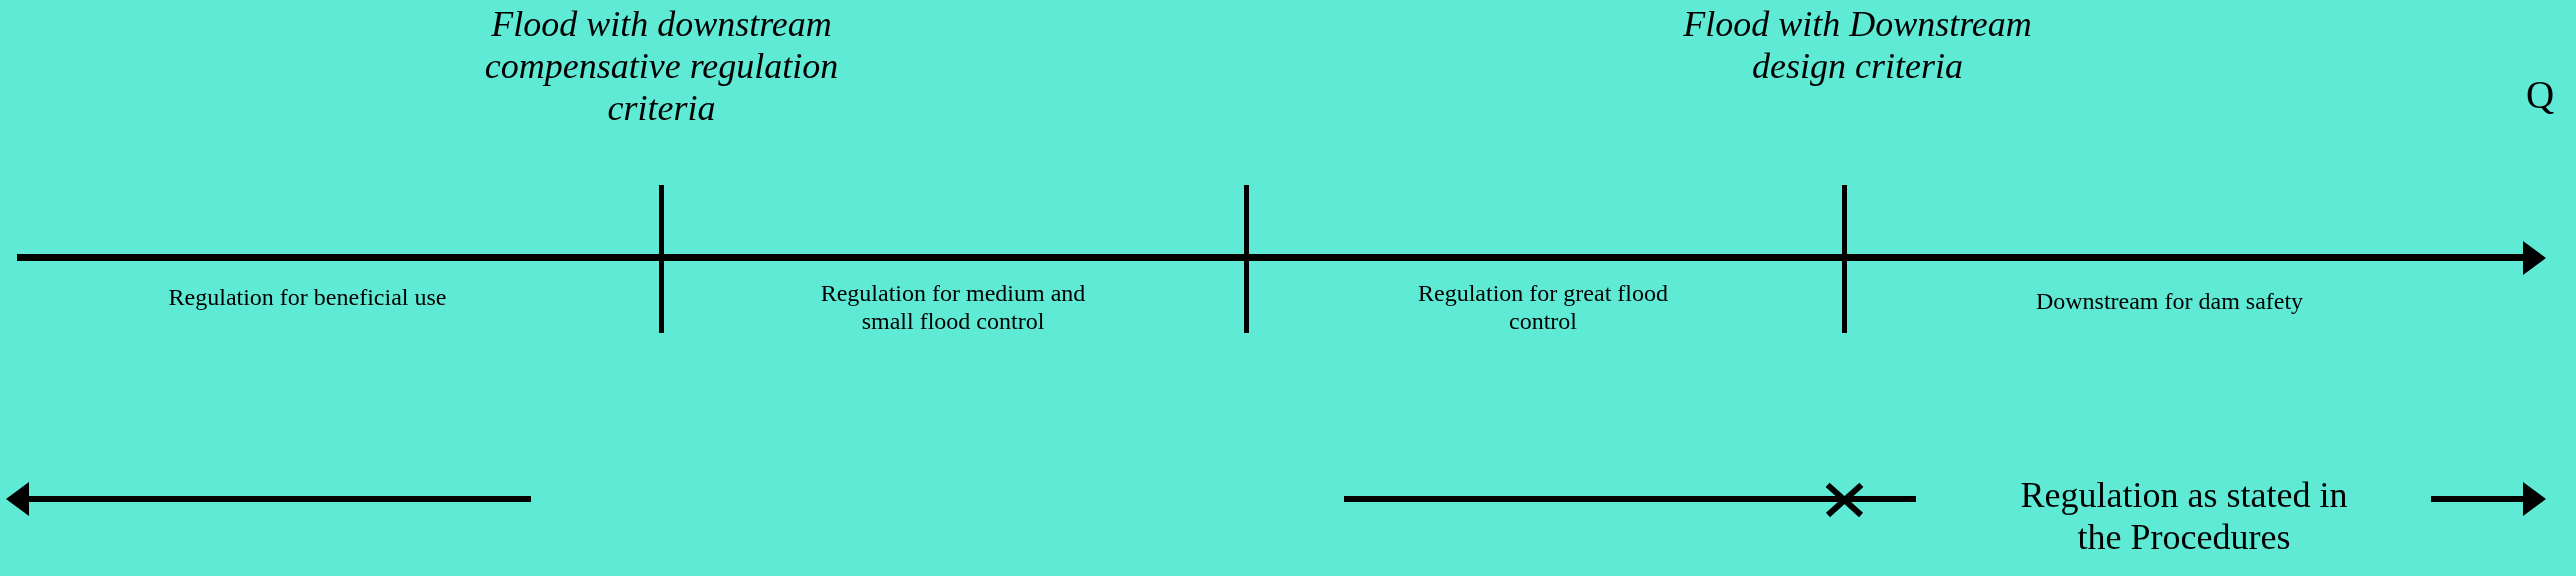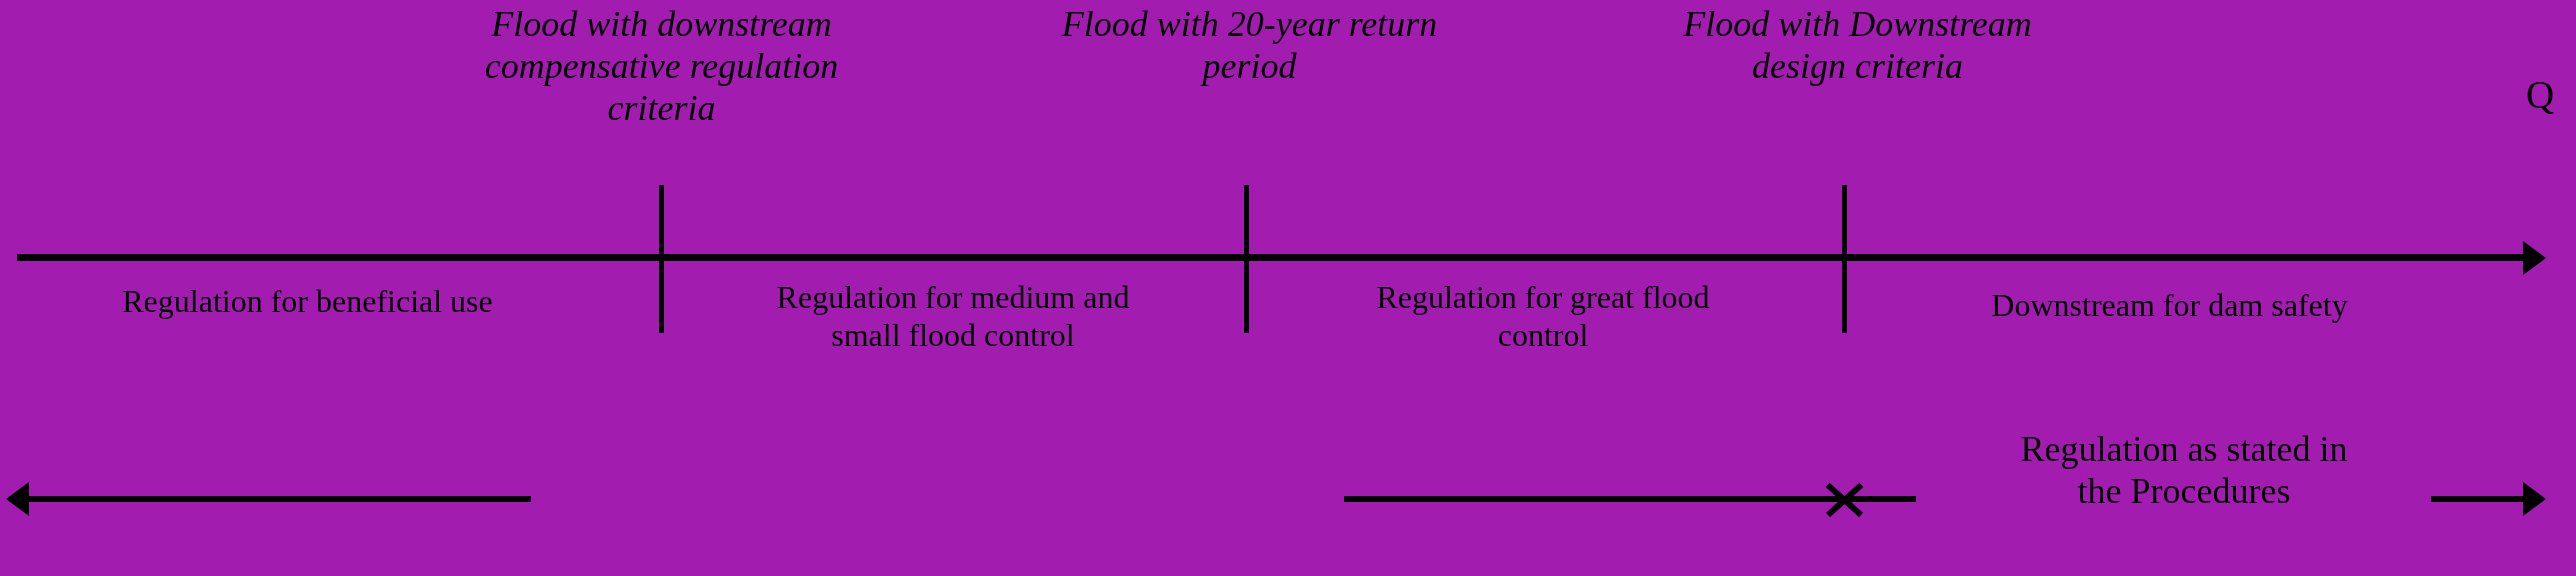--- a/index.html
+++ b/index.html
@@ -4,21 +4,21 @@
 <style>
   html, body {
     margin: 0;
     padding: 0;
     background: #ffffff;
   }
   #canvas {
     position: relative;
     width: 2576px;
     height: 576px;
-    background: #a21caf;
+    background: #5eead4;
     overflow: hidden;
     font-family: "Liberation Serif", "DejaVu Serif", serif;
     color: #000000;
   }
 
   
   .threshold-label {
     position: absolute;
     text-align: center;
     font-style: italic;
@@ -68,21 +68,21 @@
     height: 148px;
   }
   #axis-tick-0 { left: 659px; }
   #axis-tick-1 { left: 1244px; }
   #axis-tick-2 { left: 1842px; }
 
   
   .segment-label {
     position: absolute;
     text-align: center;
-    font-size: 32px;
+    font-size: 24px;
     line-height: 1.18;
     top: 279px;
     white-space: pre-line;
     font-family: "Liberation Serif", "DejaVu Serif", serif;
   }
   #segment-label-0 { left: 0px;    width: 615px; top: 283px; }
   #segment-label-1 { left: 671px;  width: 564px; }
   #segment-label-2 { left: 1254px; width: 578px; }
   #segment-label-3 { left: 1858px; width: 623px; top: 287px; }
 
@@ -137,32 +137,30 @@
 
   .band-label {
     position: absolute;
     text-align: center;
     font-size: 36px;
     line-height: 1.18;
     white-space: pre-line;
     font-family: "Liberation Serif", "DejaVu Serif", serif;
   }
   #band-label-0 { left: 545px;  top: 450px; width: 787px; }
-  #band-label-1 { left: 1923px; top: 428px; width: 522px; }
+  #band-label-1 { left: 1923px; top: 474px; width: 522px; }
 </style>
 </head>
 <body>
 
 <div id="canvas">
 
   <div class="threshold-label" id="threshold-label-0">Flood with downstream
 compensative regulation
 criteria</div>
-  <div class="threshold-label" id="threshold-label-1">Flood with 20-year return
-period</div>
   <div class="threshold-label" id="threshold-label-2">Flood with Downstream
 design criteria</div>
 
   <div id="axis-line"></div>
   <div id="axis-arrowhead"></div>
   <div id="axis-q-label">Q</div>
 
   <div class="axis-tick" id="axis-tick-0"></div>
   <div class="axis-tick" id="axis-tick-1"></div>
   <div class="axis-tick" id="axis-tick-2"></div>

